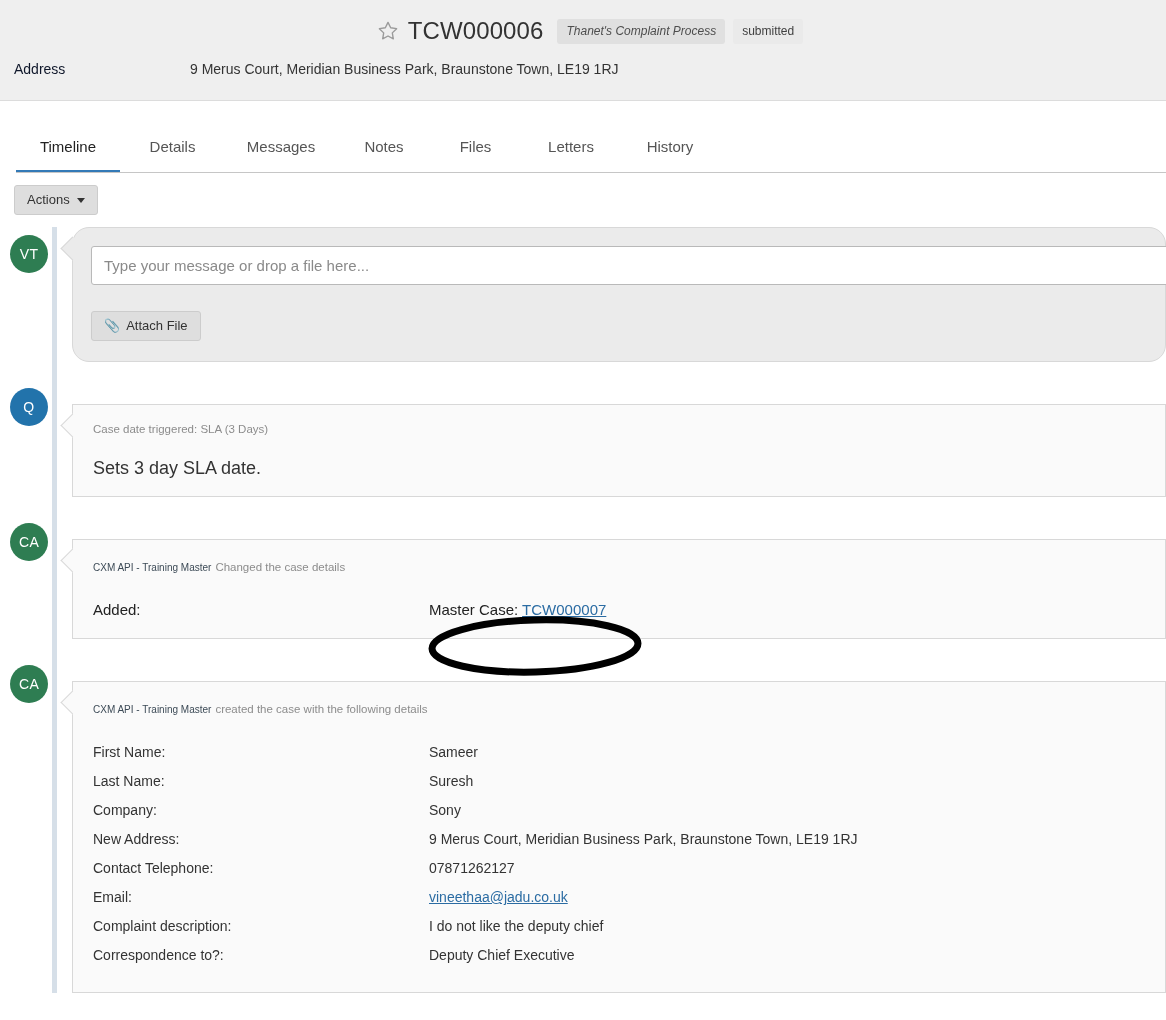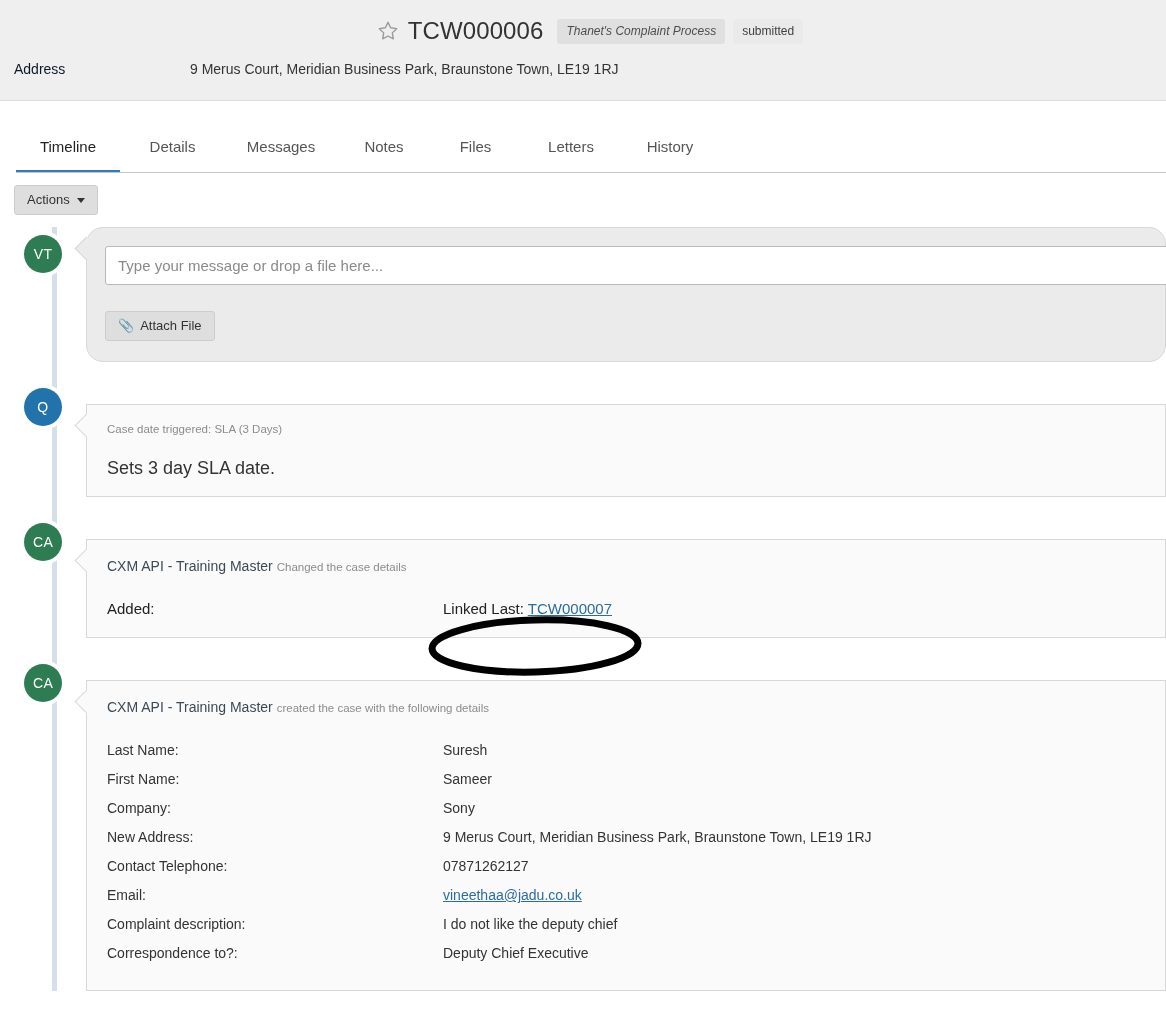--- a/index.html
+++ b/index.html
@@ -135,21 +135,20 @@
     width: 0; height: 0;
     border-left: 4px solid transparent;
     border-right: 4px solid transparent;
     border-top: 5px solid #333333;
   }
 
   
   .timeline {
     position: relative;
     margin-top: 12px;
-    padding-left: 14px;
   }
   .timeline-rail {
     position: absolute;
     left: 52px;
     top: 0;
     bottom: 0;
     width: 5px;
     background: #d6dfe8;
     z-index: 0;
   }
@@ -234,21 +233,21 @@
     transform: rotate(0deg);
   }
 
   .event-head {
     font-size: 14px;
     color: #444444;
     margin-bottom: 4px;
     line-height: 20px;
   }
   .event-head .who {
-    font-size: 14px;
+    font-size: 10px;
     color: #3c4a56;
   }
   .event-head .what {
     font-size: 11.5px;
     color: #8c8c8c;
     margin-left: 4px;
   }
   .event-sub {
     font-size: 11.5px;
     color: #8c8c8c;
@@ -368,42 +367,42 @@
   <div class="tl-entry">
     <div class="avatar-wrap">
       <div class="avatar green">CA</div>
     </div>
     <div class="card card-event">
       <div class="event-head">
         <span class="who">CXM API - Training Master</span><span class="what">Changed the case details</span>
       </div>
       <div class="added-row">
         <span class="added-key">Added:</span>
-        <span class="added-val"><span>Linked Last:</span>
+        <span class="added-val"><span>Master Case:</span>
           <a class="link" href="#">TCW000007</a></span>
       </div>
     </div>
   </div>
 
   <div class="tl-entry">
     <div class="avatar-wrap">
       <div class="avatar green">CA</div>
     </div>
     <div class="card card-event">
       <div class="event-head">
         <span class="who">CXM API - Training Master</span><span class="what">created the case with the following details</span>
       </div>
       <div class="kv-list" id="created-details">
           <div class="kv-row">
+            <span class="kv-key">First Name:</span>
+            <span class="kv-val">Sameer</span>
+          </div>
+          <div class="kv-row">
             <span class="kv-key">Last Name:</span>
             <span class="kv-val">Suresh</span>
-          </div>
-          <div class="kv-row">
-            <span class="kv-key">First Name:</span>
-            <span class="kv-val">Sameer</span>
           </div>
           <div class="kv-row">
             <span class="kv-key">Company:</span>
             <span class="kv-val">Sony</span>
           </div>
           <div class="kv-row">
             <span class="kv-key">New Address:</span>
             <span class="kv-val">9 Merus Court, Meridian Business Park, Braunstone Town, LE19 1RJ</span>
           </div>
           <div class="kv-row">

